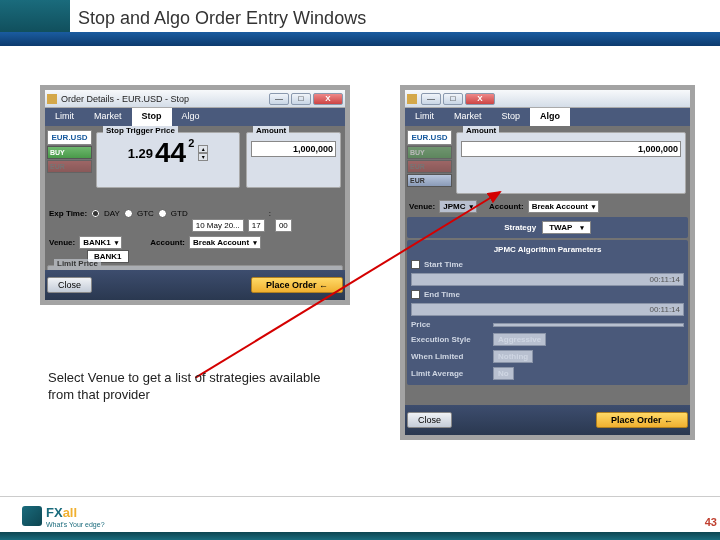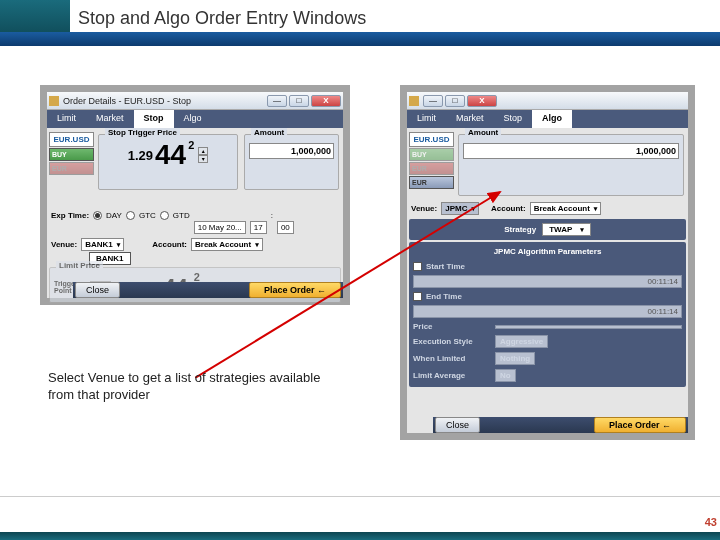--- a/index.html
+++ b/index.html
@@ -3,21 +3,21 @@
 <meta charset="utf-8">
 <style>
   * { box-sizing: border-box; margin: 0; padding: 0; font-family: Arial, sans-serif; }
   body { width: 720px; height: 540px; background: #fff; position: relative; overflow: hidden; }
   
   .header-bar { position: absolute; top: 0; left: 0; width: 100%; height: 50px; }
   .header-teal { position: absolute; top: 0; left: 0; width: 70px; height: 44px; background: linear-gradient(#1a6b7c, #0d4551); }
   .header-title { position: absolute; top: 8px; left: 78px; font-size: 18px; color: #333; }
   .header-blue { position: absolute; top: 32px; left: 0; width: 100%; height: 14px; background: linear-gradient(#1a5ca0, #0d3b6e); }
   
-  .win { position: absolute; border: 7px solid #a3a3a3; background: #e5e5e5; font-size: 9px; }
+  .win { position: absolute; border: 5px solid #a3a3a3; background: #737373; font-size: 9px; }
   .win-left { top: 85px; left: 40px; width: 310px; height: 220px; }
   .win-right { top: 85px; left: 400px; width: 295px; height: 355px; }
   
   .titlebar { height: 18px; background: linear-gradient(#f7f9fb, #d4dde8); border-bottom: 1px solid #aaa; display: flex; align-items: center; padding: 0 2px; position: relative; }
   .titlebar .icon { width: 10px; height: 10px; background: #d4a84a; margin-right: 4px; }
   .titlebar .title-text { font-size: 9px; color: #222; flex: 1; }
   .titlebar .ctrls { display: flex; gap: 2px; }
   .titlebar .ctrl { width: 20px; height: 12px; background: linear-gradient(#f0f4f9,#c9d6e6); border: 1px solid #8a99ae; border-radius: 2px; font-size: 8px; text-align: center; line-height: 10px; }
   .titlebar .close { background: linear-gradient(#e88,#c44); color: #fff; width: 30px; font-weight: bold; }
   
@@ -56,21 +56,21 @@
   .va-row { display: flex; align-items: center; gap: 4px; padding: 2px 4px; font-size: 8px; }
   .lbl { font-weight: bold; }
   .dropdown { background: #fff; border: 1px solid #888; padding: 1px 3px; font-size: 8px; font-weight: bold; display: inline-flex; align-items: center; }
   .dropdown .dd-ar { margin-left: 4px; font-size: 7px; }
   .dropdown-list { position: absolute; background: #fff; border: 1px solid #555; font-size: 8px; padding: 1px 6px; font-weight: bold; }
   
   .limit-panel { margin: 2px; padding: 6px 4px 2px 4px; display: flex; align-items: center; gap: 6px; opacity: 0.55; }
   .trigger-lbl { font-size: 7px; font-weight: bold; width: 30px; }
   .checkbox { width: 9px; height: 9px; border: 1px solid #555; background: #fff; display: inline-block; }
   
-  .bottom-bar { position: absolute; bottom: 0; left: 0; right: 0; height: 16px; background: linear-gradient(#3d4d6e,#2a3850); display: flex; justify-content: space-between; align-items: center; padding: 0 2px; margin-left: 26px; }
+  .bottom-bar { position: absolute; bottom: 0; left: 0; right: 0; height: 30px; background: linear-gradient(#3d4d6e,#2a3850); display: flex; justify-content: space-between; align-items: center; padding: 0 2px; }
   .close-btn { background: linear-gradient(#f0f2f5,#c4ccd8); border: 1px solid #888; padding: 2px 10px; font-size: 9px; border-radius: 2px; }
   .place-btn { background: linear-gradient(#ffd966,#f0b030); border: 1px solid #b08020; padding: 2px 14px; font-size: 9px; font-weight: bold; border-radius: 2px; }
   .algo-params { background: #4a597a; margin: 2px; border-radius: 2px; padding: 3px 4px; color: #cfd6e3; }
   .algo-params .hdr { font-size: 8px; font-weight: bold; color: #fff; text-align: center; padding: 2px 0 4px 0; }
   .algo-field { display: flex; align-items: center; gap: 4px; padding: 2px 0; font-size: 8px; }
   .algo-field .flbl { width: 78px; font-weight: bold; }
   .algo-input { background: #b8c0d0; border: 1px solid #8a94a8; padding: 1px 3px; font-size: 8px; color: #555; flex: 1; text-align: right; }
   .algo-dd { background: #b8c0d0; border: 1px solid #8a94a8; padding: 1px 4px; font-size: 8px; font-weight: bold; display: inline-flex; align-items: center; }
   .strategy-row { display: flex; justify-content: center; align-items: center; gap: 6px; padding: 4px; background: #4a597a; margin: 2px; border-radius: 2px; }
   .strategy-row .slbl { color: #fff; font-size: 8px; font-weight: bold; }
@@ -280,15 +280,22 @@
       <marker id="ah" markerWidth="8" markerHeight="8" refX="6" refY="3" orient="auto">
         <path d="M0,0 L7,3 L0,6 Z" fill="#d40000"></path>
       </marker>
     </defs>
   <line x1="0" y1="190" x2="305" y2="4" stroke="#d40000" stroke-width="2" marker-end="url(#ah)"></line>
 </svg>
 
 <div class="caption">Select Venue to get a list of strategies available from that provider</div>
 
 <div class="footer">
+  <div class="logo">
+    <div class="mark"></div>
+    <div>
+      <span class="txt"><span class="fx">FX</span><span class="all">all</span></span>
+      <span class="tag">What's Your edge?</span>
+    </div>
+  </div>
   <div class="teal-strip"></div>
   <div class="pagenum">43</div>
 </div>
 
 </body></html>

